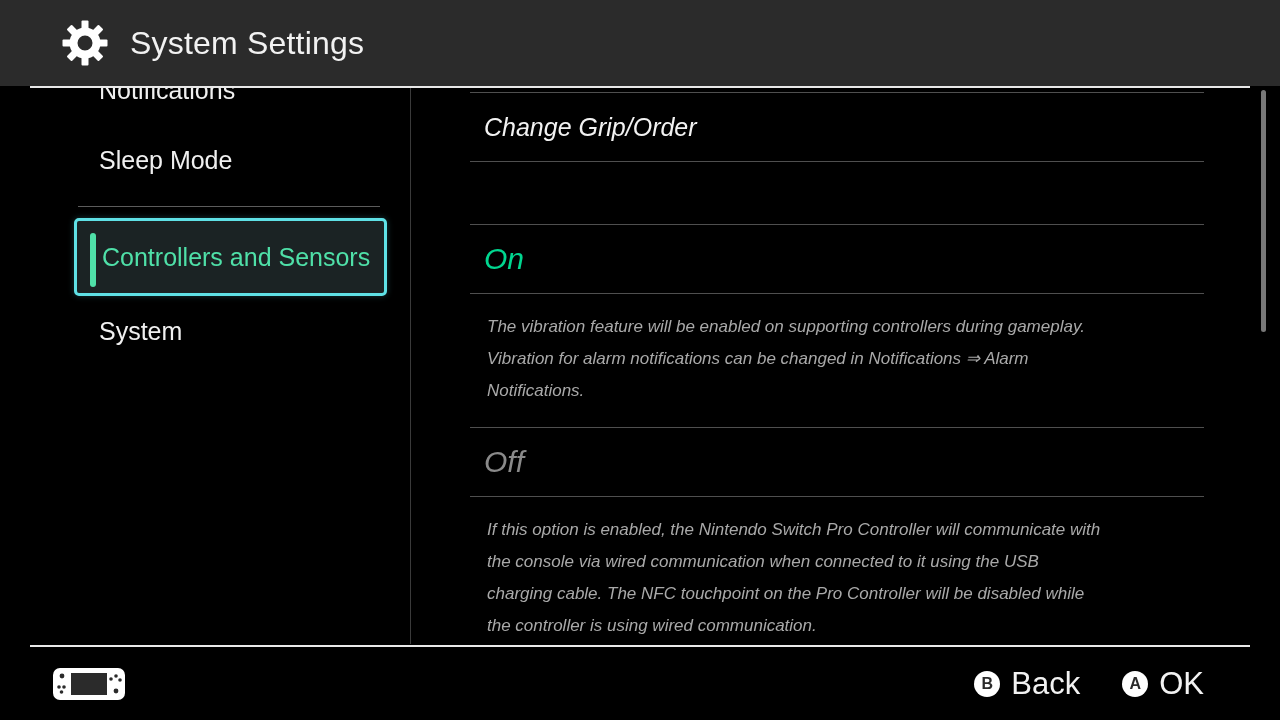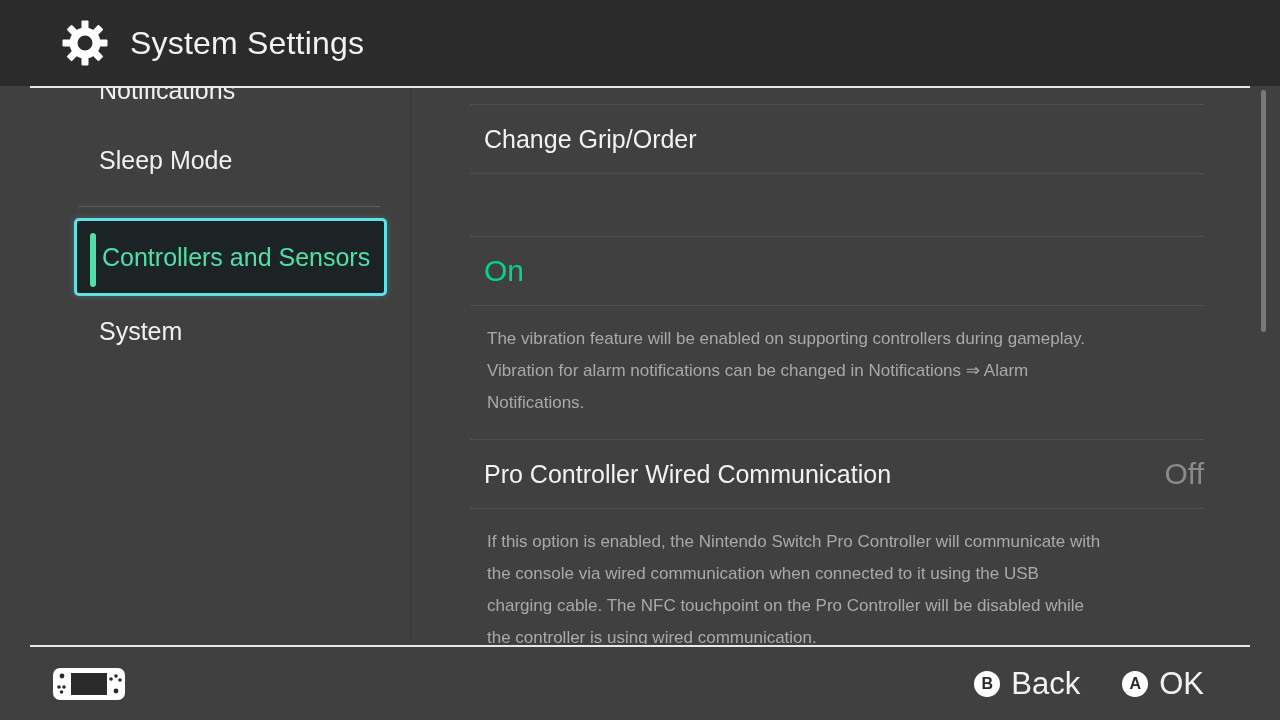--- a/index.html
+++ b/index.html
@@ -5,21 +5,21 @@
   * { margin:0; padding:0; box-sizing:border-box; }
   html, body {
     width:1280px; height:720px;
     background:#2b2b2b;
     font-family:"Liberation Sans", sans-serif;
     overflow:hidden;
   }
   #app {
     position:relative;
     width:1280px; height:720px;
-    background:#404040;
+    background:#000000;
   }
 
   
   .header {
     position:absolute; left:0; top:0;
     width:1280px; height:86px;
     display:flex; align-items:center;
     padding-left:62px;
     background:#2b2b2b;
     z-index:5;
@@ -85,21 +85,21 @@
     width:1px; height:556px;
     background:#3a3a3a;
   }
 
   
   .content {
     position:absolute; left:411px; top:88px;
     width:840px; height:556px;
     overflow:hidden;
   }
-  .content-inner { position:absolute; left:0; top:16px; width:840px; }
+  .content-inner { position:absolute; left:0; top:4px; width:840px;font-style:italic; }
   .rule {
     height:1px; background:#4f4f4f;
     margin:0 47px 0 59px;
   }
   .row {
     display:flex; align-items:center; justify-content:space-between;
     height:68px;
     padding:0 47px 0 73px;
   }
   .row.blank { height:62px; }
@@ -220,21 +220,20 @@
 
       <div class="rule"></div>
       <div class="row">
         <span class="row-value on">On</span>
       </div>
       <div class="rule"></div>
       <div class="desc">The vibration feature will be enabled on supporting controllers during gameplay. Vibration for alarm notifications can be changed in Notifications ⇒ Alarm Notifications.</div>
 
       <div class="rule"></div>
       <div class="row">
-        <span class="row-label">Pro Controller Wired Communication</span>
         <span class="row-value off">Off</span>
       </div>
       <div class="rule"></div>
       <div class="desc">If this option is enabled, the Nintendo Switch Pro Controller will communicate with the console via wired communication when connected to it using the USB charging cable. The NFC touchpoint on the Pro Controller will be disabled while the controller is using wired communication.</div>
 
     </div>
   </div>
 
   <div class="scroll-track">
     <div class="scroll-thumb"></div>

